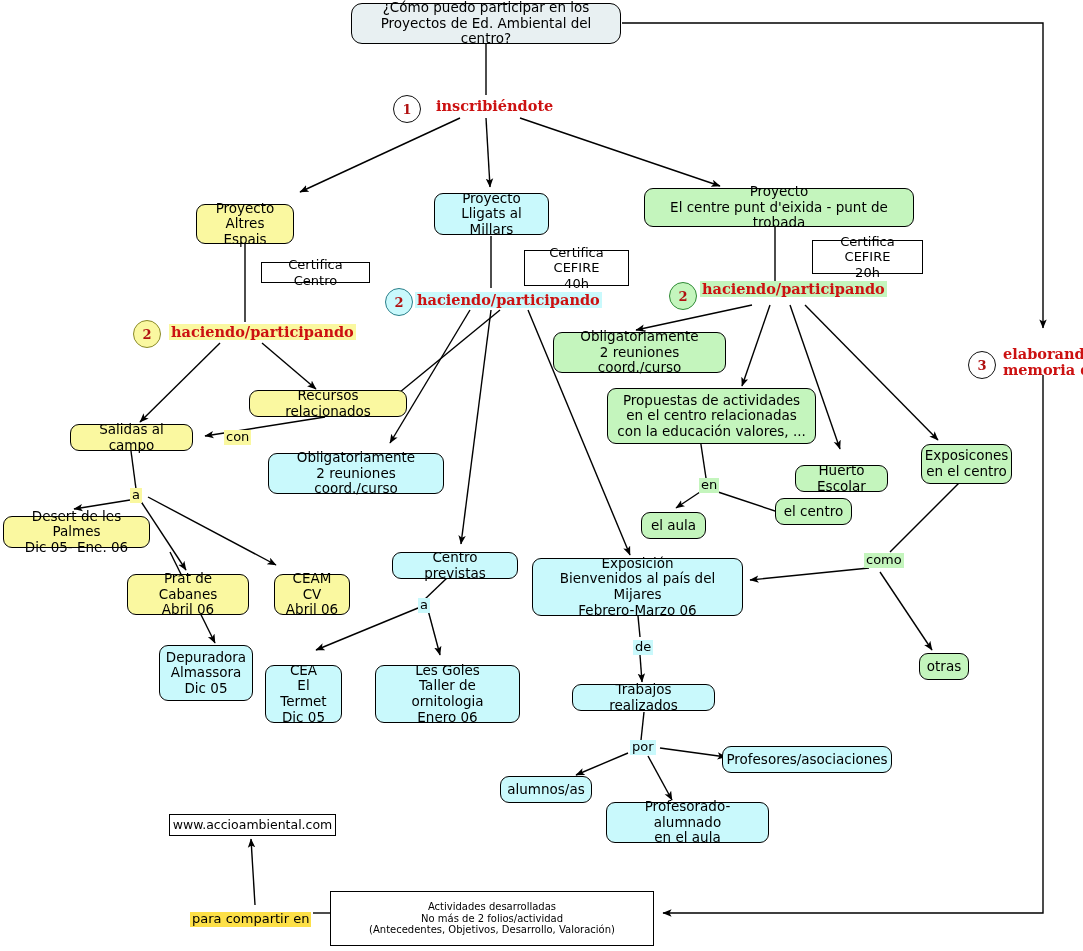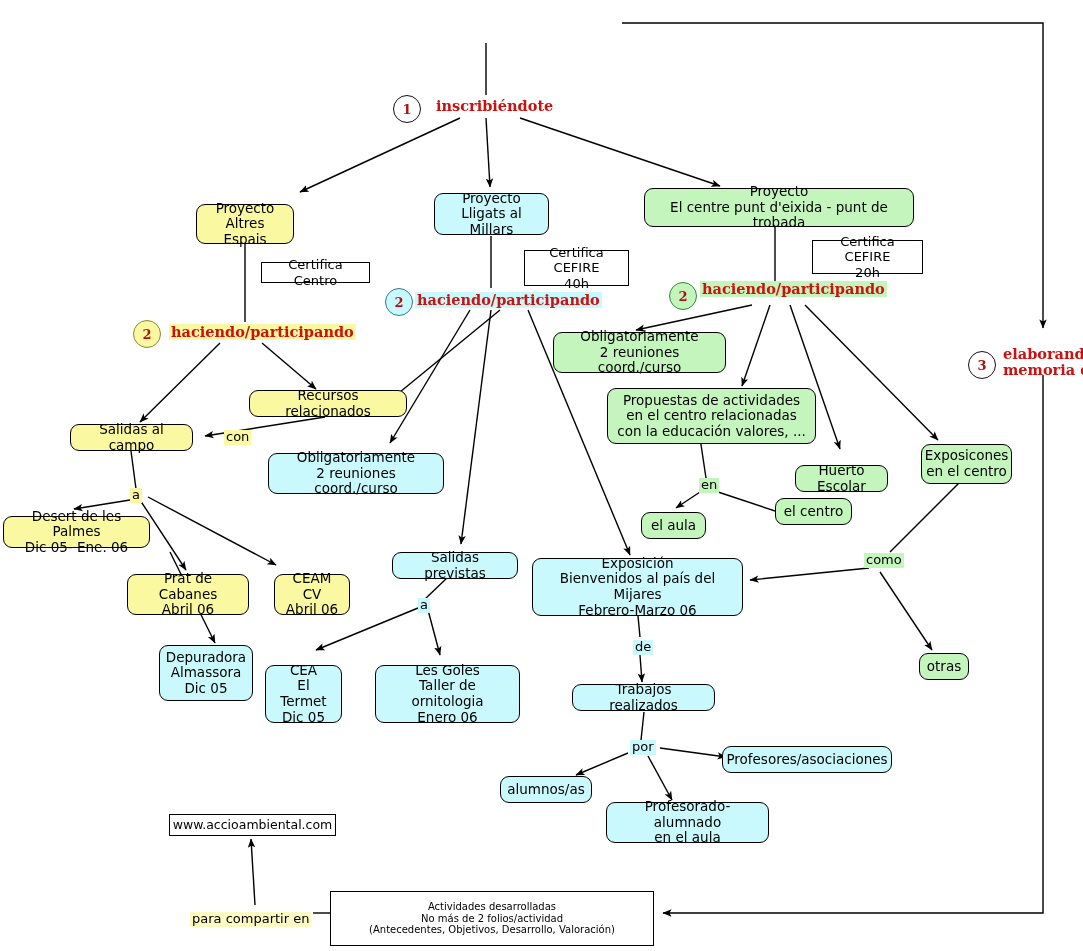--- a/index.html
+++ b/index.html
@@ -15,21 +15,21 @@
   .node.cyan{background:#C9F9FC;}
   .node.green{background:#C4F5BD;}
   .node.root{background:#E8F0F2;border-radius:11px;}
   .node.plain{background:#ffffff;border-radius:0;}
 
   .lbl{position:absolute;font-size:13px;line-height:1.15;text-align:center;
        white-space:pre;padding:0 2px;}
   .lbl.hl-y{background:#FAF8A0;}
   .lbl.hl-c{background:#C9F9FC;}
   .lbl.hl-g{background:#C4F5BD;}
-  .lbl.plainbg{background:#fef9c3;}
+  .lbl.plainbg{background:#fde047;}
 
   .num{position:absolute;width:26px;height:26px;border-radius:50%;
        border:1.4px solid #111;display:flex;align-items:center;justify-content:center;
        font-size:13px;color:#B01010;font-weight:bold;background:#fff;
        font-family:"DejaVu Serif","Liberation Serif",serif;}
   .num.y{background:#FAF8A0;border-color:#8a8a2a;}
   .num.c{background:#C9F9FC;border-color:#2a7f8a;}
   .num.g{background:#C4F5BD;border-color:#2f8a36;}
 
   .rellbl{position:absolute;color:#CC1111;font-weight:bold;font-size:14.5px;
@@ -102,20 +102,21 @@
       <path d="M648,756 L672,800" marker-end="url(#ah)"></path>
       <path d="M660,748 L726,757" marker-end="url(#ah)"></path>
 
       <path d="M1043,375 L1043,913 L663,913" marker-end="url(#ah)"></path>
 
       <path d="M330,913 L313,913"></path>
       <path d="M255,905 L251,839" marker-end="url(#ah)"></path>
     </g>
   </svg>
 
+  <div class="node root" style="left:351px;top:3px;width:270px;height:41px;">¿Cómo puedo participar en los<br>Proyectos de  Ed. Ambiental del centro?</div>
 
   <div class="node yellow" style="left:196px;top:204px;width:98px;height:40px;">Proyecto<br>Altres Espais</div>
 
   <div class="node cyan" style="left:434px;top:193px;width:115px;height:42px;">Proyecto<br>Lligats al Millars</div>
 
   <div class="node green" style="left:644px;top:188px;width:270px;height:39px;">Proyecto<br>El centre punt d'eixida - punt de trobada</div>
 
   <div class="node plain" style="left:261px;top:262px;width:109px;height:21px;font-size:13px;">Certifica Centro</div>
 
   <div class="node plain" style="left:524px;top:250px;width:105px;height:36px;font-size:13px;">Certifica CEFIRE<br>40h</div>
@@ -133,21 +134,21 @@
   <div class="node yellow" style="left:127px;top:574px;width:122px;height:41px;">Prat de Cabanes<br>Abril 06</div>
 
   <div class="node yellow" style="left:274px;top:574px;width:76px;height:41px;">CEAM CV<br>Abril 06</div>
 
   <div class="node cyan" style="left:120px;top:645px;width:94px;height:56px;margin-left:39px;">Depuradora<br>Almassora<br>Dic 05</div>
 
   <div class="node cyan" style="left:265px;top:665px;width:77px;height:58px;">CEA<br>El Termet<br>Dic 05</div>
 
   <div class="node cyan" style="left:375px;top:665px;width:145px;height:58px;">Les Goles<br>Taller de ornitologia<br>Enero 06</div>
 
-  <div class="node cyan" style="left:392px;top:552px;width:126px;height:27px;">Salidas previstas</div>
+  <div class="node cyan" style="left:392px;top:552px;width:126px;height:27px;">Centro previstas</div>
 
   <div class="node green" style="left:553px;top:332px;width:173px;height:41px;">Obligatoriamente<br>2 reuniones coord./curso</div>
 
   <div class="node green" style="left:607px;top:388px;width:209px;height:56px;">Propuestas de actividades<br>en el centro relacionadas<br>con la educación valores, ...</div>
 
   <div class="node green" style="left:795px;top:465px;width:93px;height:27px;">Huerto Escolar</div>
 
   <div class="node green" style="left:641px;top:512px;width:65px;height:27px;">el aula</div>
 
   <div class="node green" style="left:775px;top:498px;width:77px;height:27px;">el centro</div>

